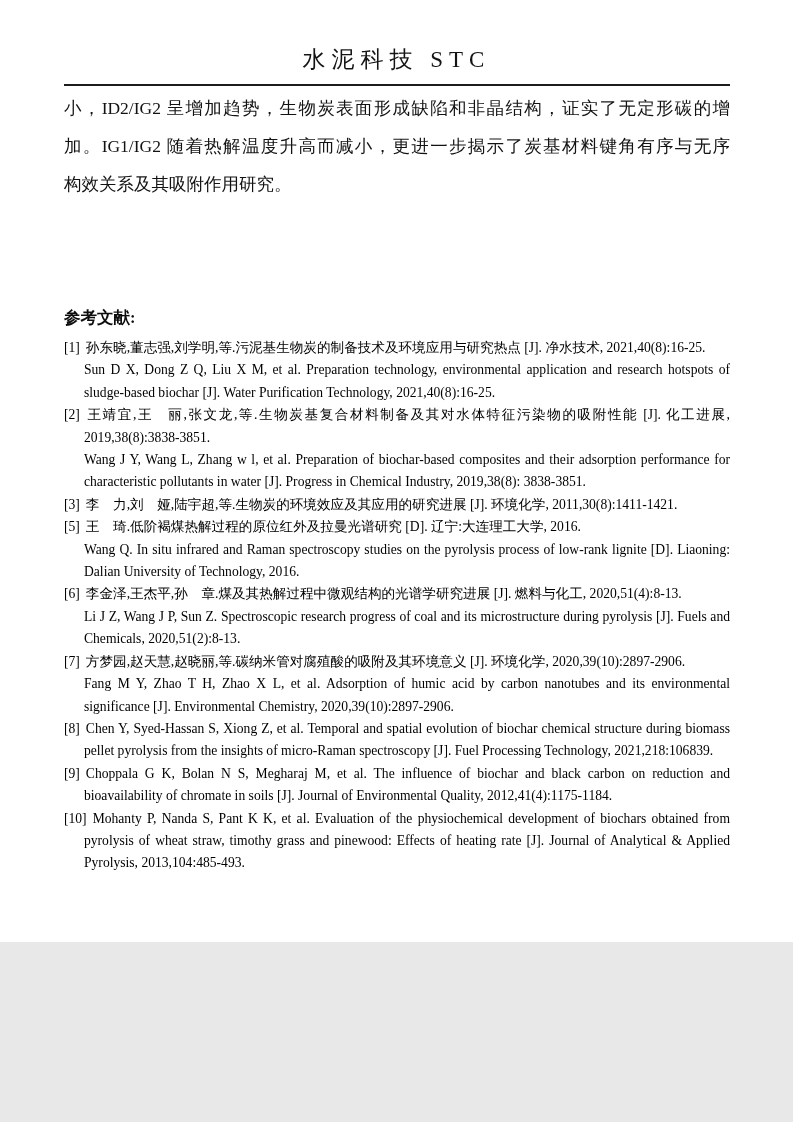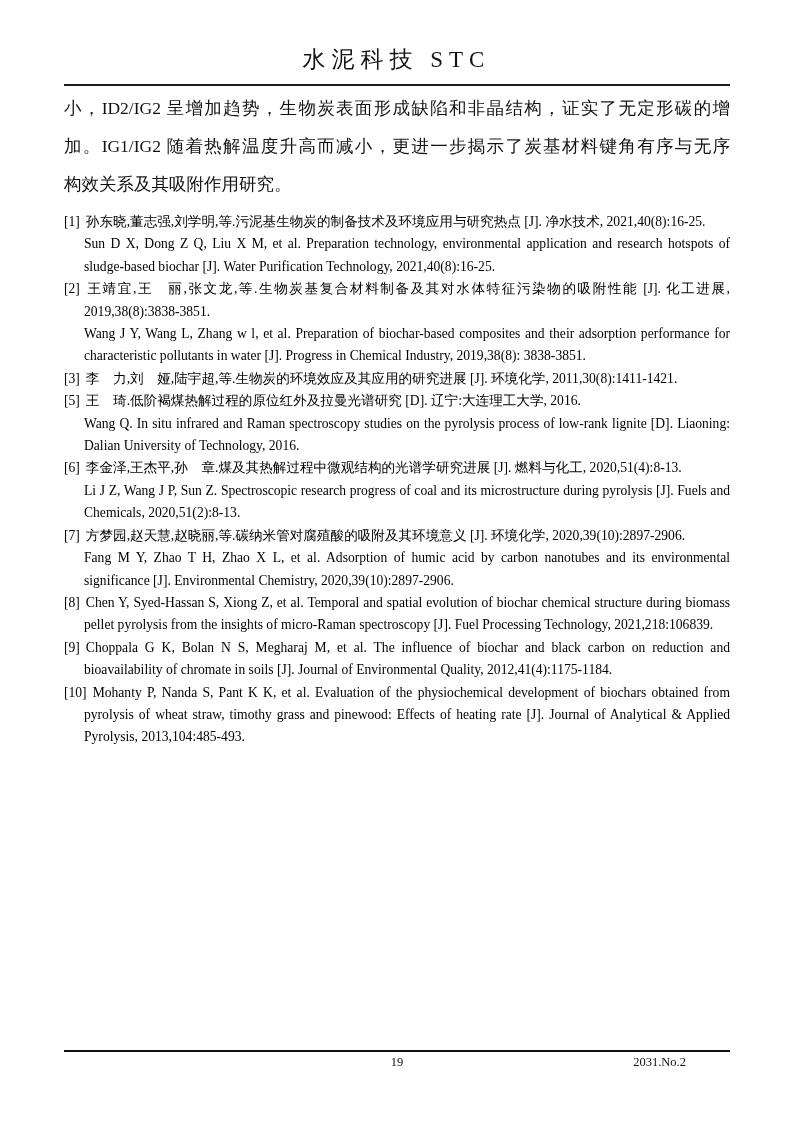--- a/index.html
+++ b/index.html
@@ -1,19 +1,19 @@
 <!DOCTYPE html>
 <html><head>
 <meta charset="utf-8">
 <style>
   html, body { margin: 0; padding: 0; background: #e8e8e8; }
   .page {
     position: relative;
     width: 793px;
-    height: 1122px;
+    height: 942px;
     margin: 0 auto;
     background: #ffffff;
     color: #111111;
     font-family: "Liberation Serif", "DejaVu Serif", serif;
     overflow: hidden;
   }
   
   .journal-title {
     margin-top: 44px;
     text-align: center;
@@ -75,20 +75,21 @@
   <div class="journal-title">水泥科技 STC</div>
 
   <div class="header-rule"></div>
 
   <div class="body-paragraph" id="body-paragraph">
       <div class="body-line">小，ID2/IG2 呈增加趋势，生物炭表面形成缺陷和非晶结构，证实了无定形碳的增</div>
       <div class="body-line">加。IG1/IG2 随着热解温度升高而减小，更进一步揭示了炭基材料键角有序与无序</div>
       <div class="body-line last">构效关系及其吸附作用研究。</div>
     </div>
 
+  <div class="ref-heading">参考文献:</div>
 
   <div class="ref-list" id="ref-list">
       <div class="ref-item">
         <p class="ref-line ref-first"><span class="ref-marker">[1]</span><span class="ref-text">孙东晓,董志强,刘学明,等.污泥基生物炭的制备技术及环境应用与研究热点 [J]. 净水技术, 2021,40(8):16-25.</span></p>
         <p class="ref-line ref-cont">Sun D X, Dong Z Q, Liu X M, et al. Preparation technology, environmental application and research hotspots of sludge-based biochar [J]. Water Purification Technology, 2021,40(8):16-25.</p>
       </div>
       <div class="ref-item">
         <p class="ref-line ref-first"><span class="ref-marker">[2]</span><span class="ref-text">王靖宜,王　丽,张文龙,等.生物炭基复合材料制备及其对水体特征污染物的吸附性能 [J]. 化工进展, 2019,38(8):3838-3851.</span></p>
         <p class="ref-line ref-cont">Wang J Y, Wang L, Zhang w l, et al. Preparation of biochar-based composites and their adsorption performance for characteristic pollutants in water [J]. Progress in Chemical Industry, 2019,38(8): 3838-3851.</p>
       </div>

